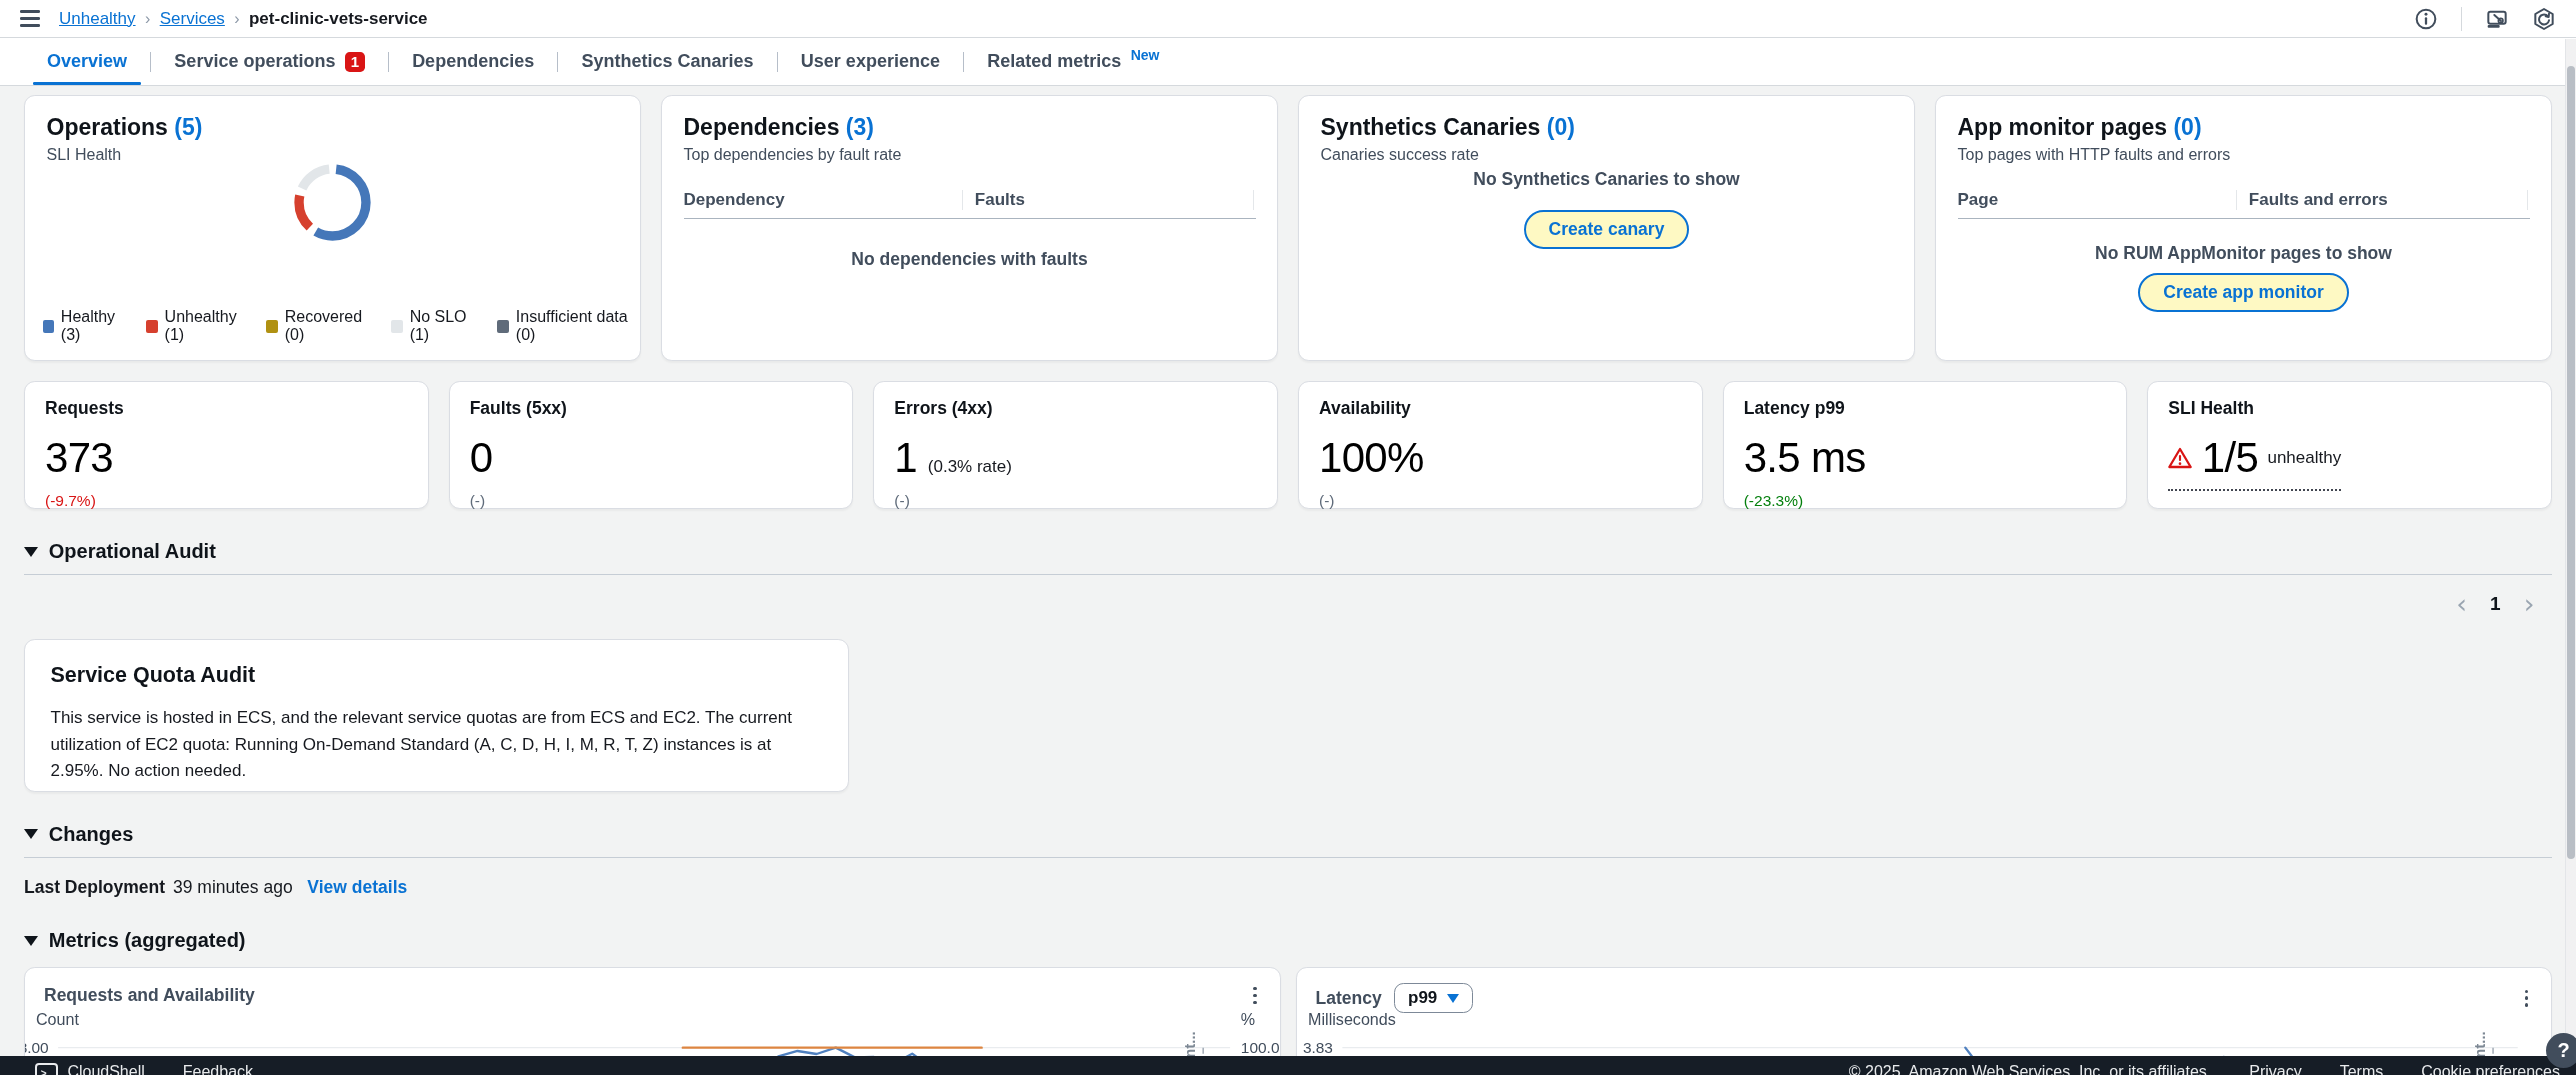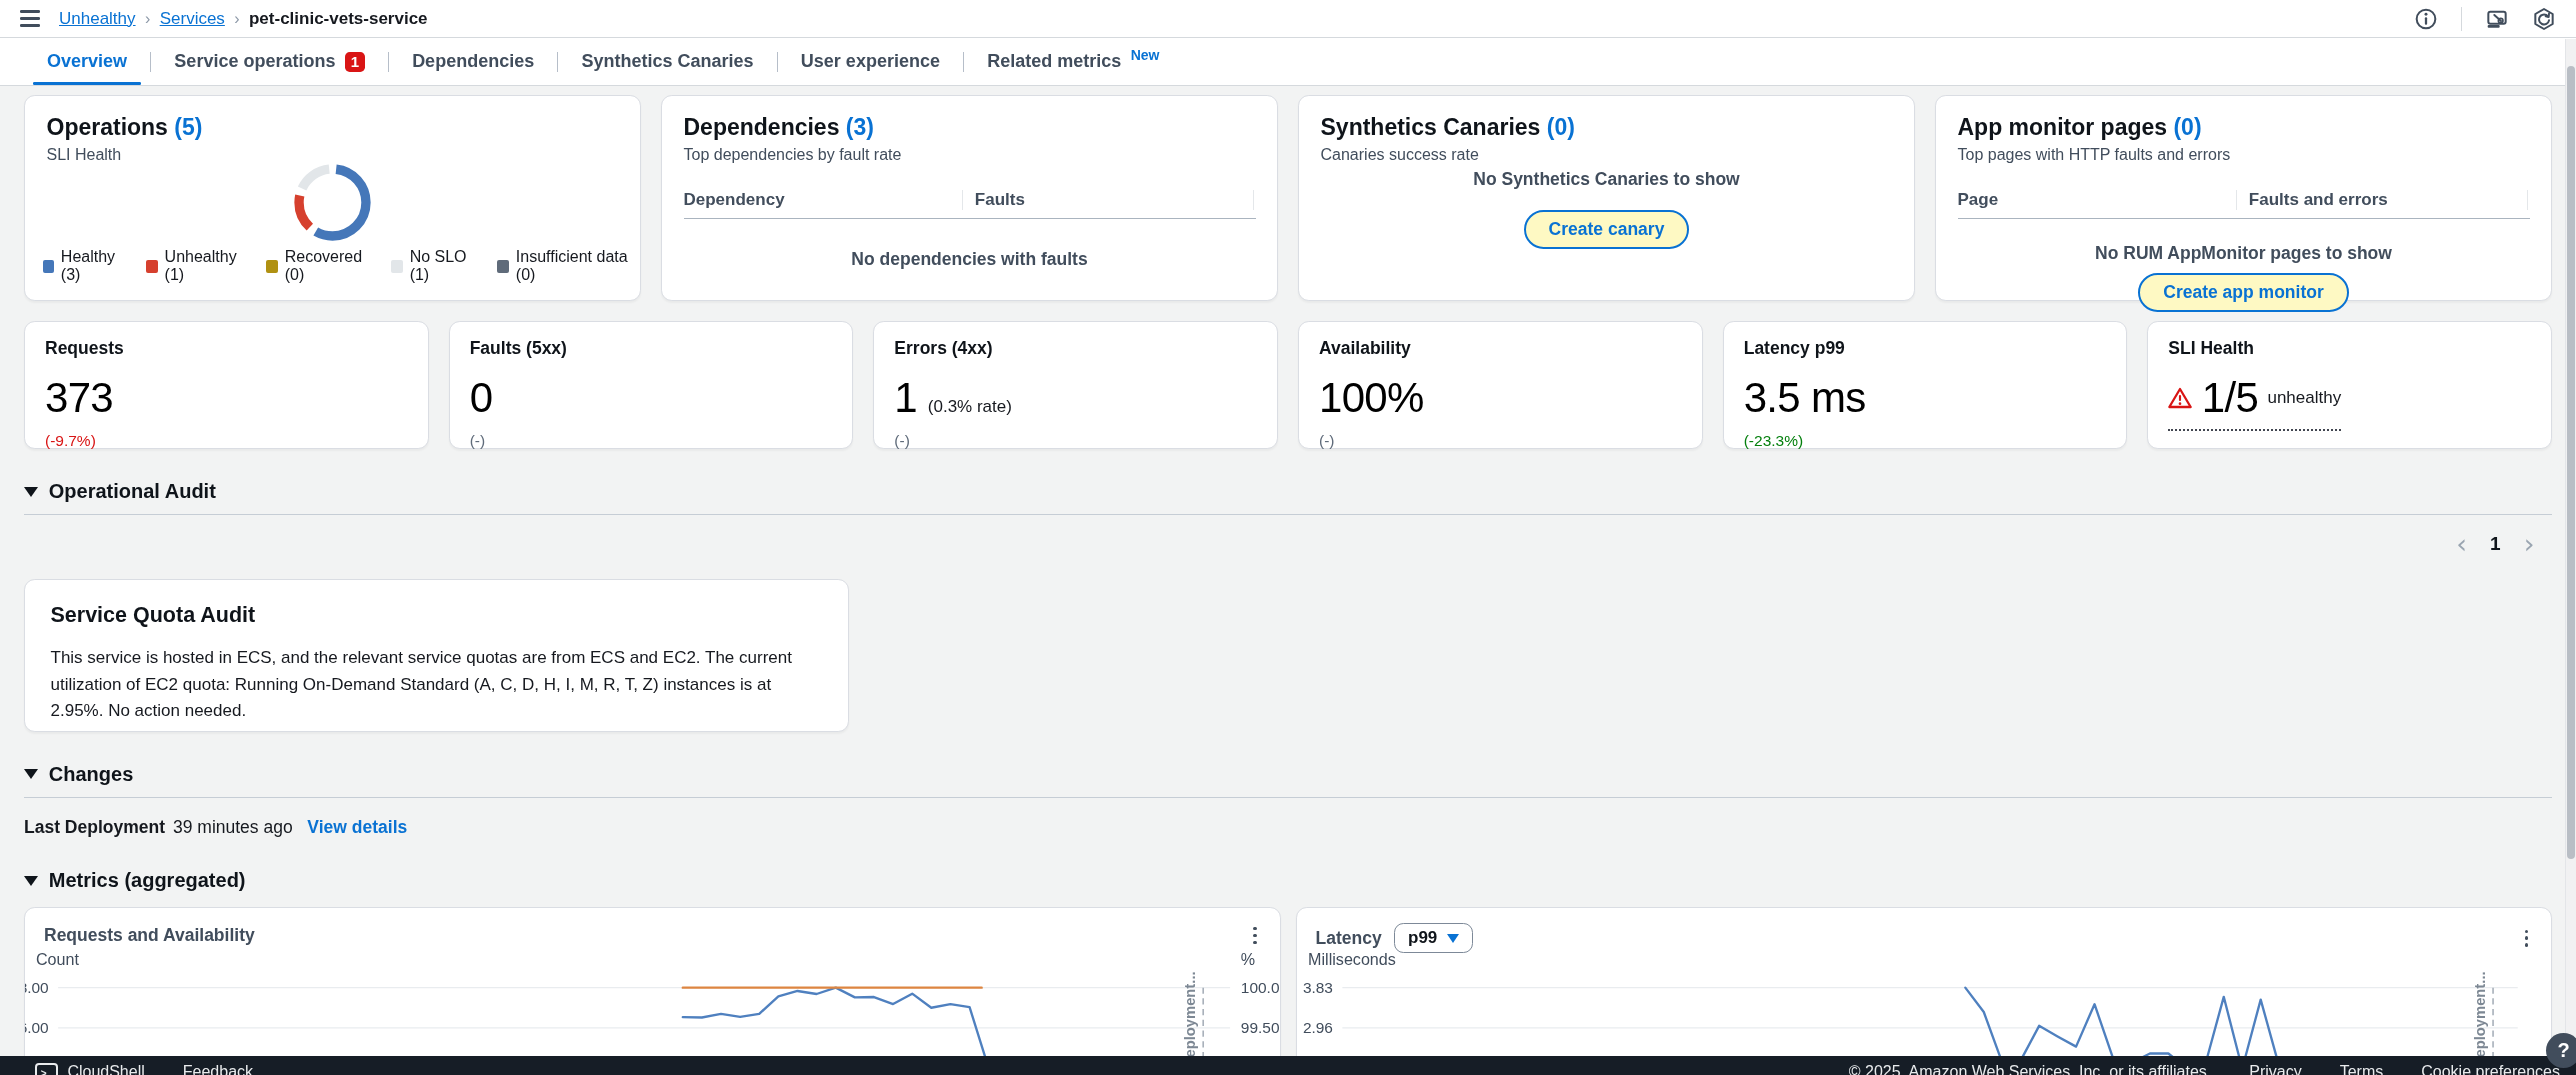--- a/index.html
+++ b/index.html
@@ -26,21 +26,21 @@
   .tab-sep{width:1.3px;height:20px;background:#b6bec9;align-self:center;}
   .tab-badge{background:#d91515;color:#fff;font-size:15px;font-weight:700;min-width:20px;height:20px;border-radius:4.7px;display:flex;align-items:center;justify-content:center;}
   .tab-new{color:#0972d3;font-size:14px;font-weight:700;align-self:flex-start;margin-top:9.4px;}
 
   main{padding:9.4px 24px 0 24px;}
 
   .card{background:#fff;border:1.3px solid #dadde3;border-radius:10.8px;box-shadow:0 1.3px 2px rgba(0,7,22,.04);box-sizing:border-box;}
 
   
   .cards-row{display:flex;gap:20px;}
-  .sum-card{flex:1;height:206px;padding:17.5px 21.5px;position:relative;}
+  .sum-card{flex:1;height:266px;padding:17.5px 21.5px;position:relative;}
   .card-title{font-size:23px;font-weight:700;color:#0f141a;}
   .card-title .cnt{color:#0972d3;font-weight:700;}
   .card-sub{font-size:16px;color:#414d5c;margin-top:5.4px;}
   .donut-wrap{position:absolute;left:0;right:0;top:65px;display:flex;justify-content:center;}
   .legend{position:absolute;left:17.5px;bottom:16px;display:flex;gap:14px;align-items:center;}
   .legend .li{display:flex;align-items:center;gap:6.7px;font-size:16px;color:#16191f;}
   .legend .sw{width:12.8px;height:12.8px;border-radius:2px;}
   .mini-table-head{display:flex;margin-top:25.5px;border-bottom:1.3px solid #aab4bf;padding-bottom:8px;}
   .mini-table-head .col{flex:1;font-size:17px;font-weight:700;color:#414d5c;border-left:1.3px solid #e4e7ea;padding-left:12px;}
   .mini-table-head .col:first-child{border-left:none;padding-left:0;}

